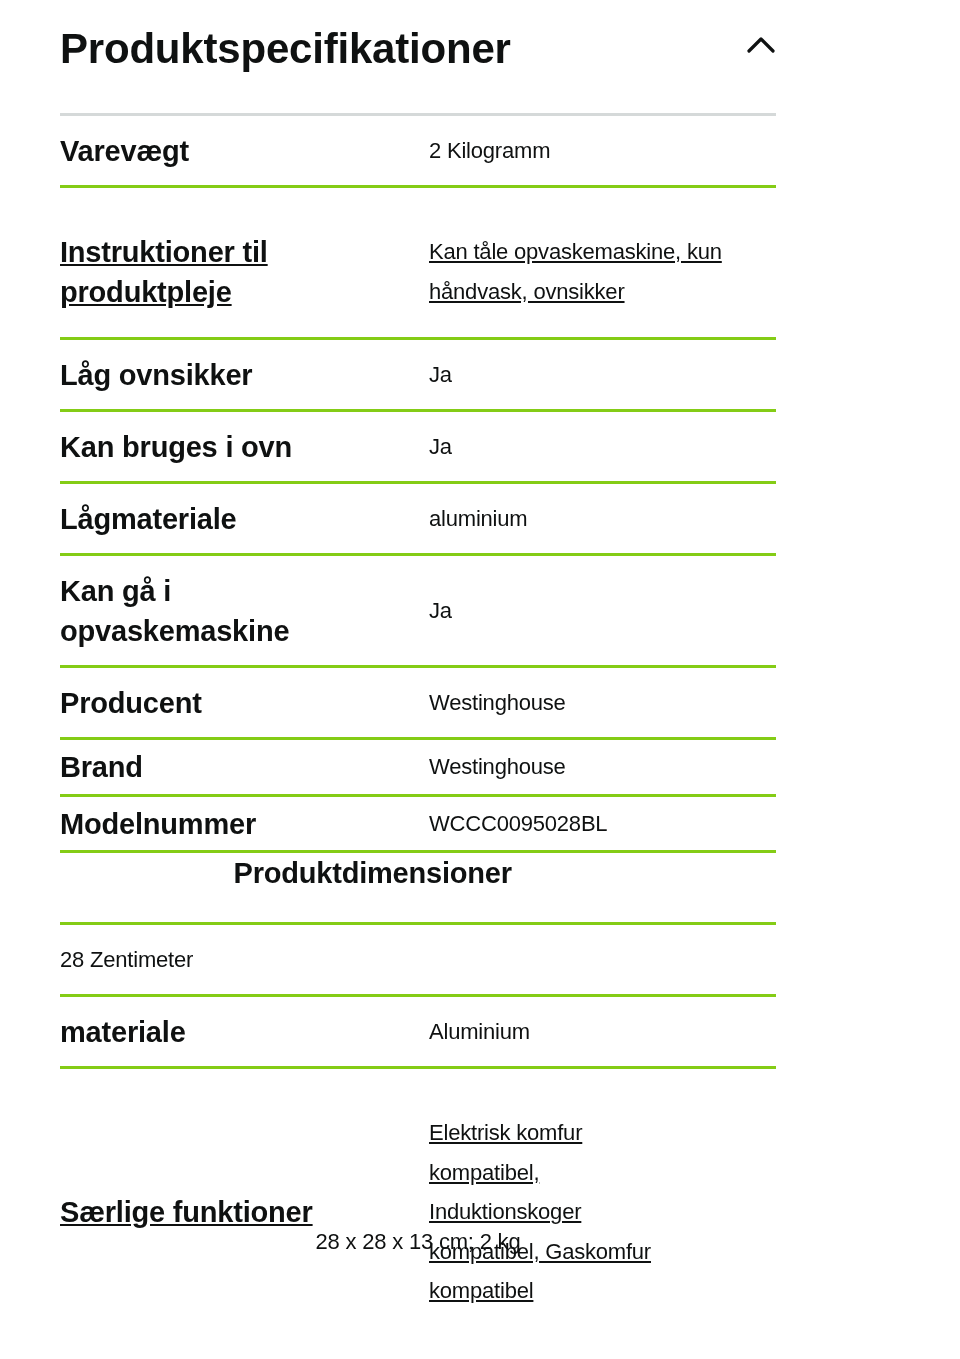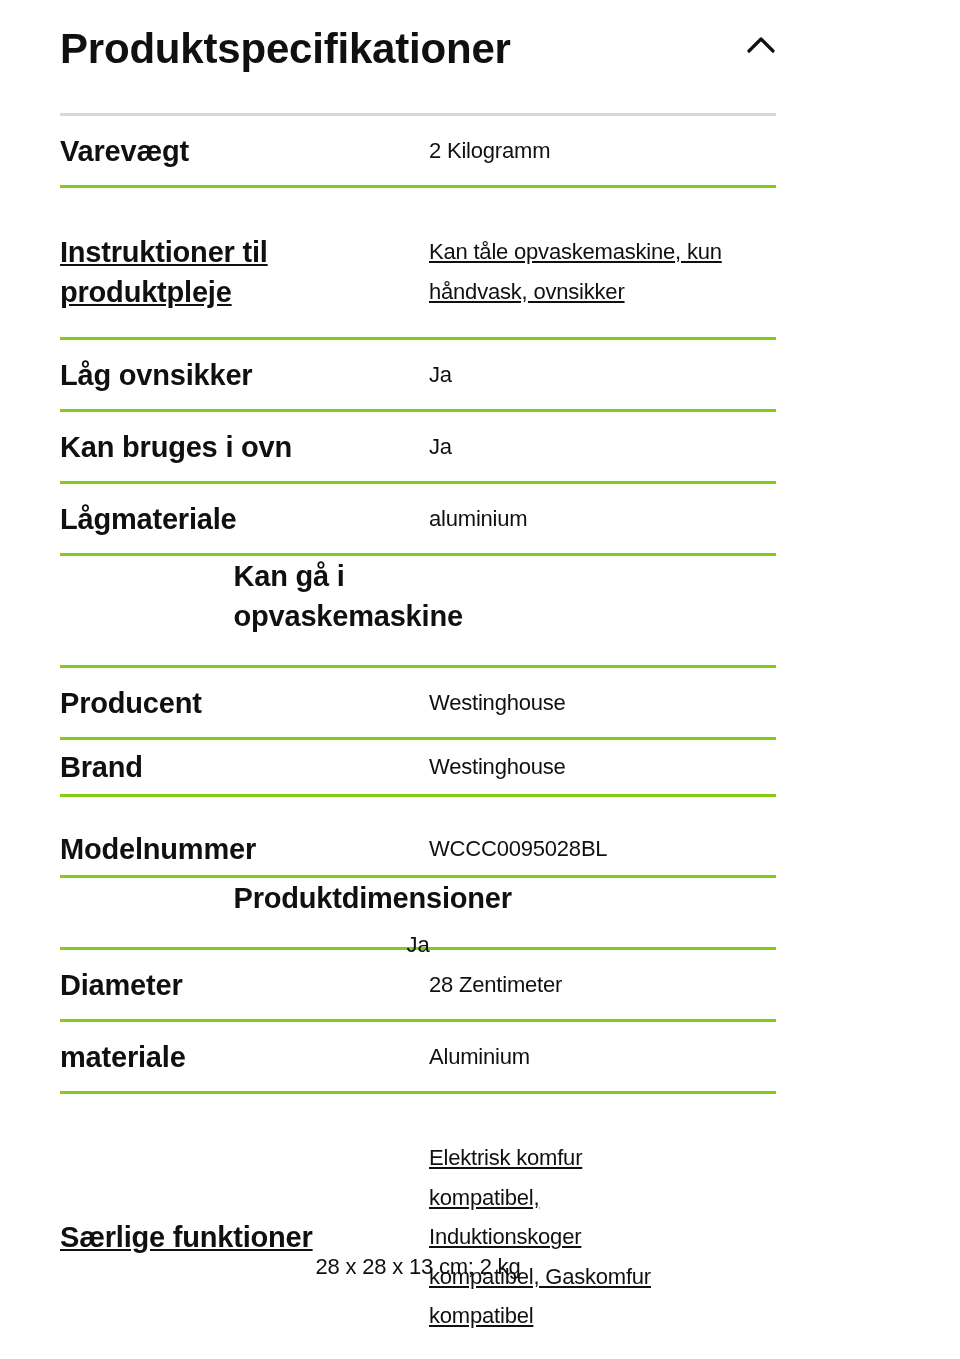--- a/index.html
+++ b/index.html
@@ -101,44 +101,43 @@
       <div class="value">Ja</div>
     </div>
     <div class="row" style="height:72px;">
       <div class="label">Kan bruges i ovn</div>
       <div class="value">Ja</div>
     </div>
     <div class="row" style="height:72px;">
       <div class="label">Lågmateriale</div>
       <div class="value">aluminium</div>
     </div>
-    <div class="row" style="height:112px;flex-direction:column;">
+    <div class="row" style="height:112px;">
       <div class="label">
           <span style="display:block;width:260px;">Kan gå i opvaskemaskine</span>
         </div>
       <div class="value">Ja</div>
     </div>
     <div class="row" style="height:72px;">
       <div class="label">Producent</div>
       <div class="value">Westinghouse</div>
     </div>
     <div class="row" style="height:57px;">
       <div class="label">Brand</div>
       <div class="value">Westinghouse</div>
     </div>
-    <div class="row" style="height:56px;margin-top:25px;">
+    <div class="row" style="height:56px;">
       <div class="label">Modelnummer</div>
       <div class="value">WCCC0095028BL</div>
     </div>
     <div class="row" style="height:72px;flex-direction:column;">
       <div class="label">Produktdimensioner</div>
       <div class="value">28 x 28 x 13 cm; 2 kg</div>
     </div>
     <div class="row" style="height:72px;">
-      <div class="label">Diameter</div>
       <div class="value">28 Zentimeter</div>
     </div>
     <div class="row" style="height:72px;">
       <div class="label">materiale</div>
       <div class="value">Aluminium</div>
     </div>
     <div class="row top-align" style="height:270px; padding-top:16px; border-bottom:none;">
       <div class="label">Særlige funktioner</div>
       <div class="value" style="flex:0 0 260px; width:260px;">Elektrisk komfur kompatibel, Induktionskoger kompatibel, Gaskomfur kompatibel</div>
     </div>

